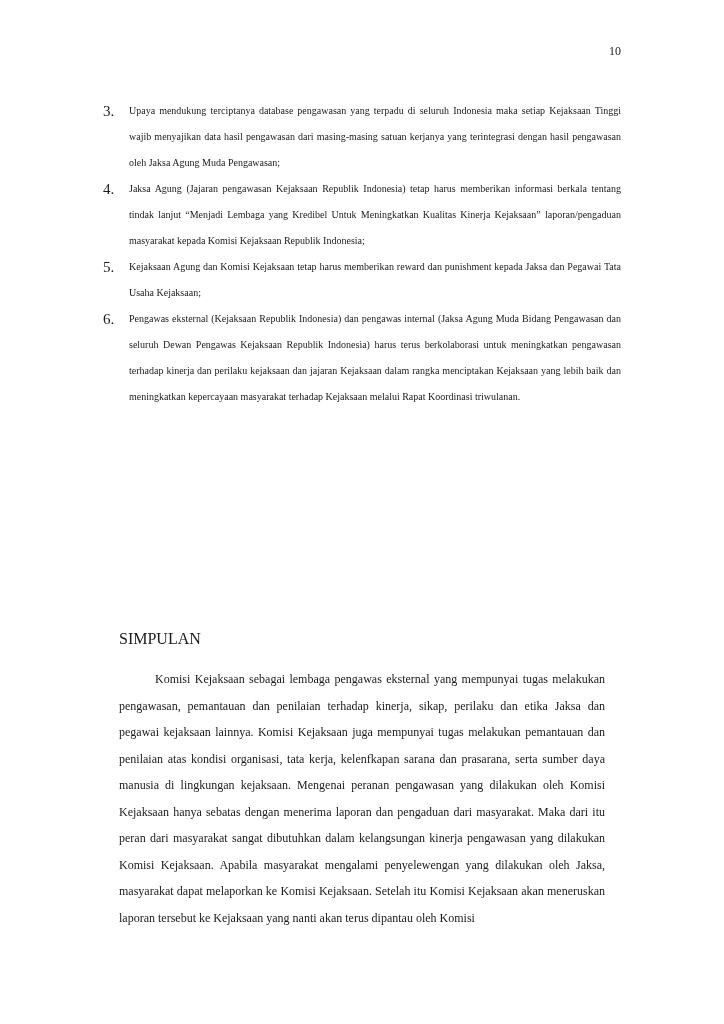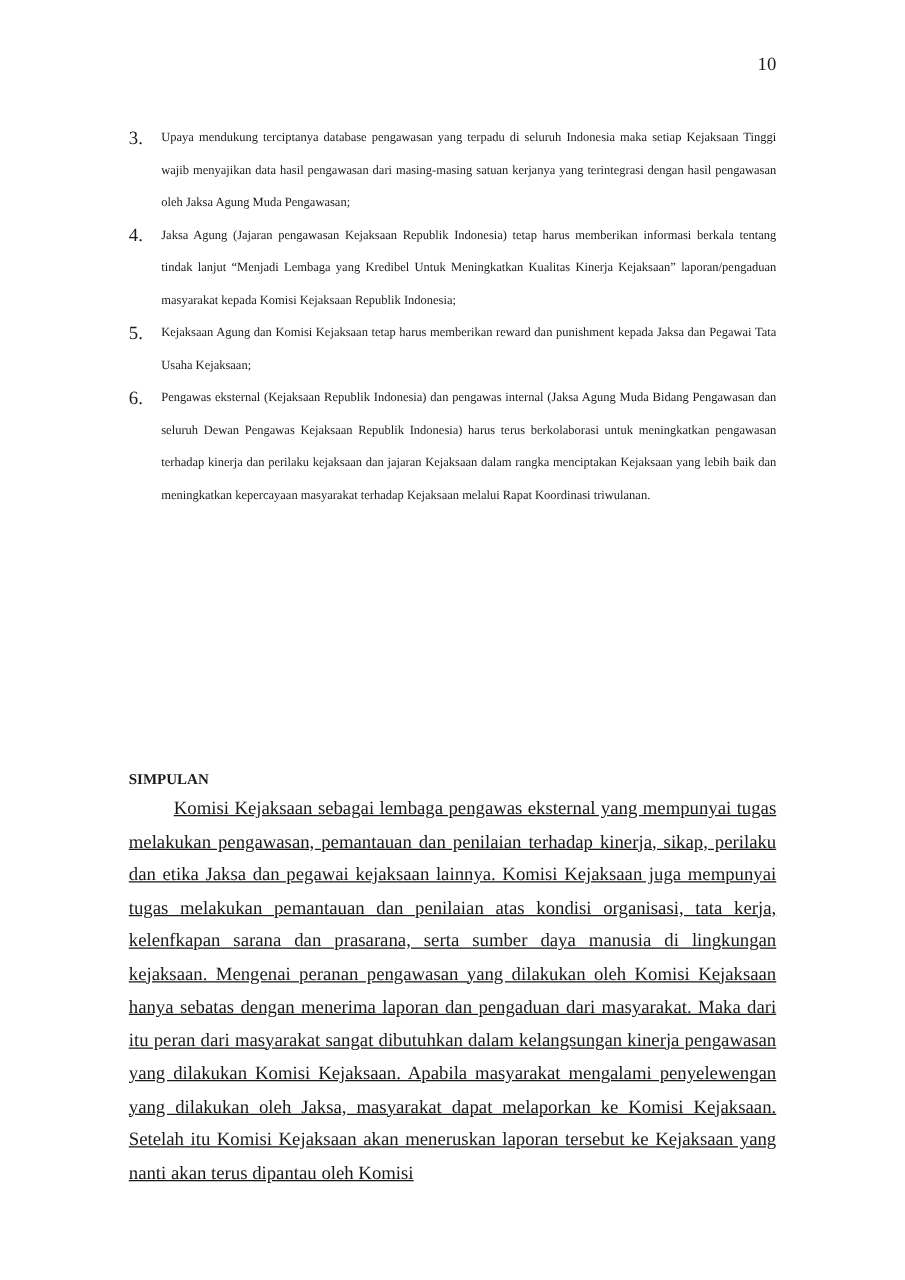--- a/index.html
+++ b/index.html
@@ -2,42 +2,42 @@
 <html><head>
 <meta charset="utf-8">
 <style>
   html, body { margin: 0; padding: 0; background: #ffffff; }
   body {
     width: 724px; height: 1024px; position: relative; overflow: hidden;
     font-family: "Liberation Serif", serif; color: #1a1a1a;
   }
   .page-number {
     position: absolute; top: 44px; right: 103px;
-    font-size: 15px;
+    font-size: 12px;
     text-align: right;
   }
   .list {
     position: absolute; top: 98px; left: 103px; width: 518px;
     margin: 0; padding: 0; list-style: none;
   }
   .list-item { position: relative; padding-left: 26px; }
   .item-num { position: absolute; left: 0; top: 0; font-size: 15px; line-height: 26px; }
   .item-text {
     display: block; font-size: 10px; line-height: 26px;
     text-align: justify;
   }
   .section {
     position: absolute; top: 612px; left: 103px; width: 518px;
   }
   .section-title {
-    font-weight: bold; font-size: 12px; line-height: 22px; margin: 0;
+    font-weight: normal; font-size: 16px; line-height: 22px; margin: 16px;
   }
   .section-para {
-    font-size: 15px; line-height: 26.5px; text-align: justify;
-    text-indent: 36px; margin: 0; text-decoration: underline;
+    font-size: 12px; line-height: 26.5px; text-align: justify;
+    text-indent: 36px; margin: 16px;
   }
 </style>
 </head>
 <body>
 
 <div class="page-number">10</div>
 
 <ol class="list">
   <li class="list-item">
     <span class="item-num">3.</span>

